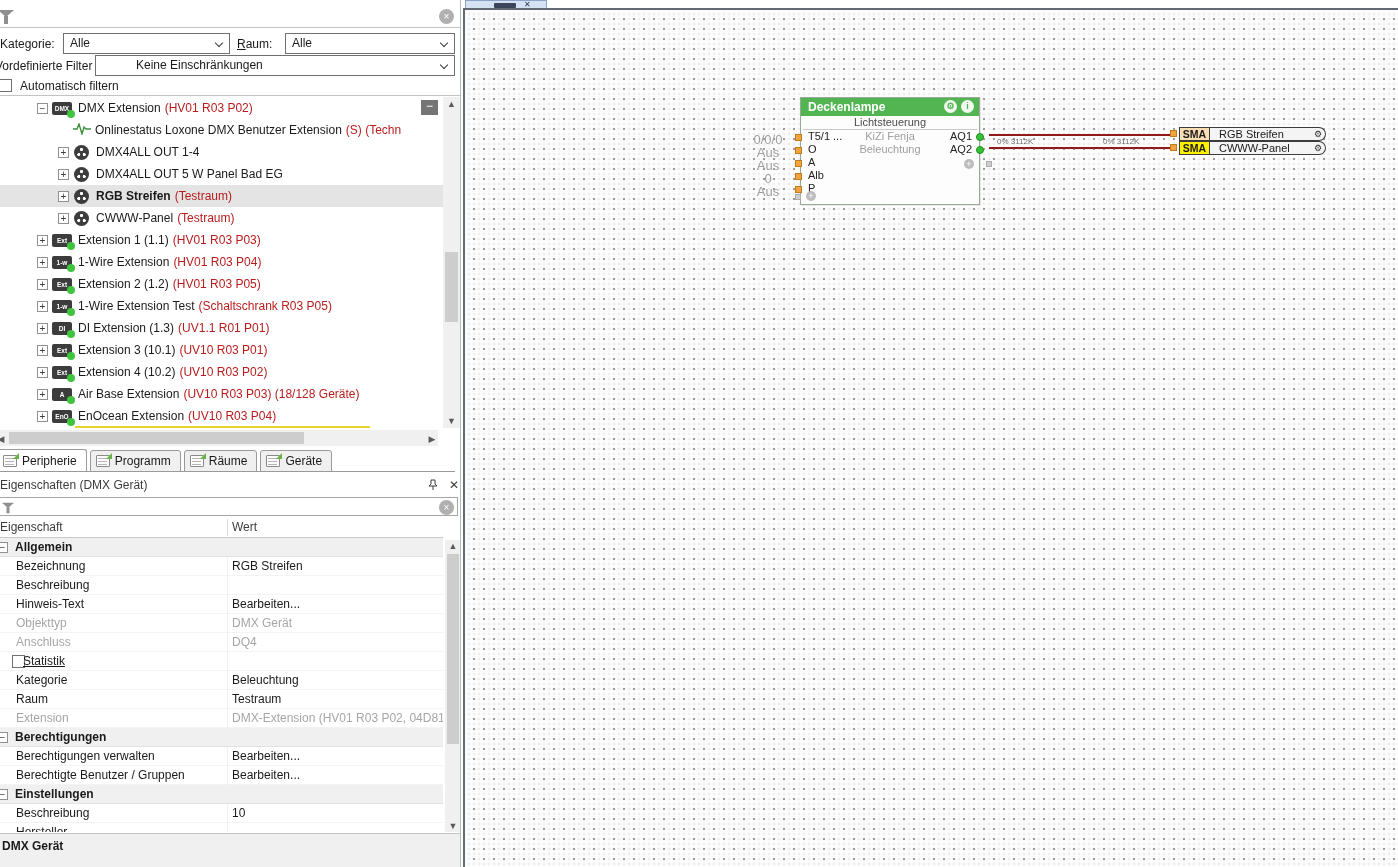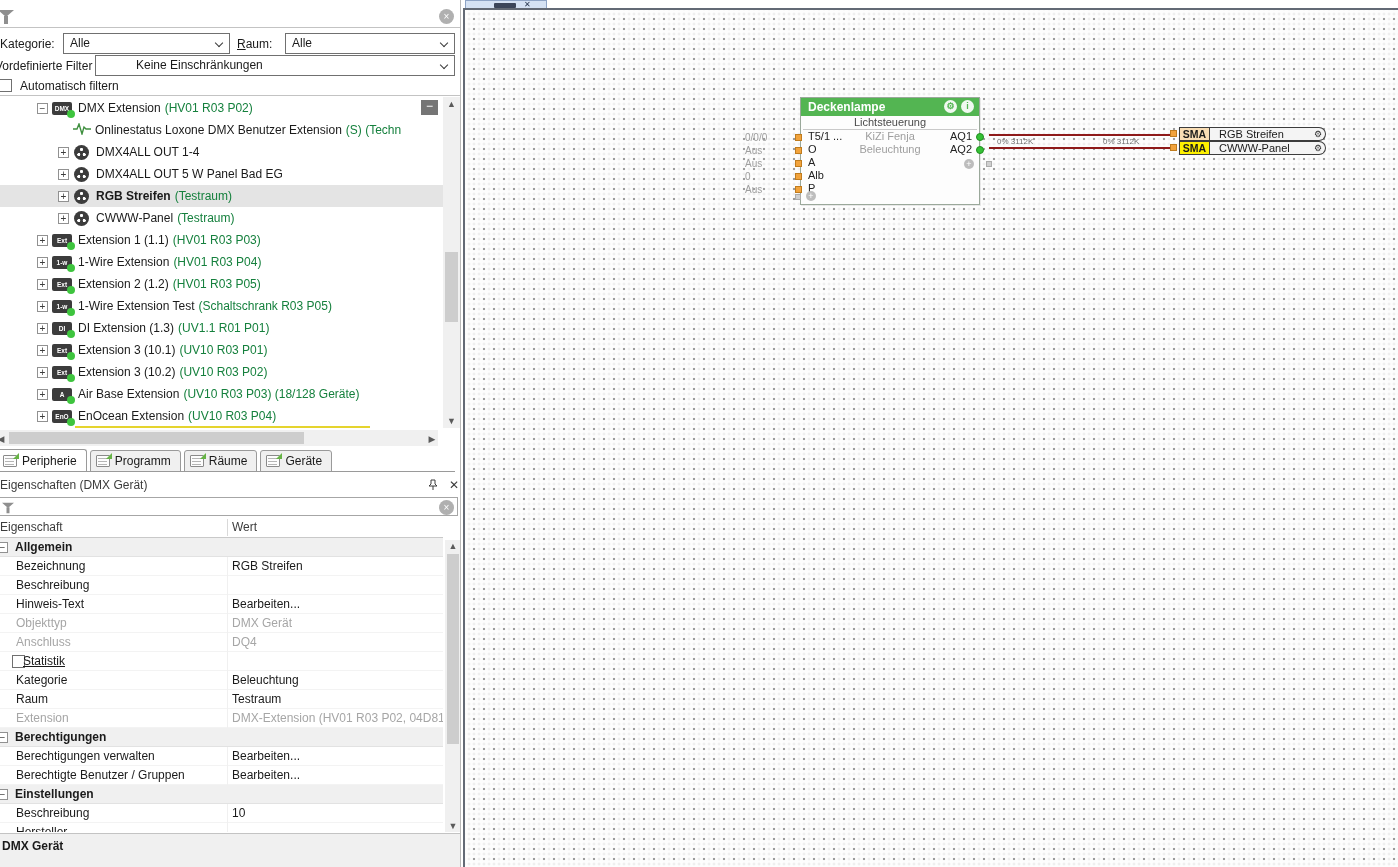--- a/index.html
+++ b/index.html
@@ -38,21 +38,21 @@
     justify-content:center; margin-right:6px; flex:0 0 20px; letter-spacing:0; }
   .badge.gdot:after { content:""; position:absolute; right:-3px; bottom:-3px; width:8px; height:8px;
     border-radius:50%; background:#3ec43e; }
   .devico { width:15px; height:15px; border-radius:50%; margin:0 7px 0 1px; flex:0 0 15px;
     background:
       radial-gradient(circle at 50% 30%, #fff 1.3px, transparent 1.8px),
       radial-gradient(circle at 32% 64%, #fff 1.3px, transparent 1.8px),
       radial-gradient(circle at 68% 64%, #fff 1.3px, transparent 1.8px), #3c3c3c; }
   .waveico { width:18px; margin-right:4px; flex:0 0 18px; }
   .tname { color:#1a1a1a; } .tname.b { font-weight:bold; }
-  .tsuffix { color:#15803d; margin-left:4px; }
+  .tsuffix { color:#b91c1c; margin-left:4px; }
   #collapse-btn { position:absolute; left:426px; top:3px; width:17px; height:15px; background:#757575;
     color:#fff; text-align:center; line-height:13px; font-size:12px; cursor:pointer; }
   .yellow-mark { position:absolute; left:80px; top:329px; width:295px; height:2px; background:#e5d42e; }
 
   
   .sb { position:absolute; background:#f0f0f0; }
   .sb .arr { position:absolute; color:#5a5a5a; font-size:9px; text-align:center; }
   .sb .thumb { position:absolute; background:#cdcdcd; }
   #tree-vsb { left:448px; top:97px; width:17px; height:331px; }
   #tree-hsb { left:0; top:430px; width:443px; height:16px; }
@@ -125,21 +125,21 @@
   .brow { position:absolute; height:13px; line-height:13px; width:100%; }
   .bin { position:absolute; left:7px; color:#222; }
   .bctr { position:absolute; width:100%; text-align:center; color:#9e9e9e; }
   .bout { position:absolute; right:7px; color:#222; }
   .plus-circle { position:absolute; width:10px; height:10px; border-radius:50%; background:#bdbdbd;
     color:#fff; font-size:9px; line-height:10px; text-align:center; cursor:pointer; }
   .conn-in { position:absolute; left:-6px; width:7px; height:7px; background:#f2a33c; border:1px solid #c07c1e; }
   .conn-out { position:absolute; right:-5px; width:8px; height:8px; border-radius:50%;
     background:#35c135; border:1px solid #1f8f1f; }
   .conn-gray { position:absolute; width:6px; height:6px; background:#cfcfcf; border:1px solid #ababab; }
-  .inval { position:absolute; width:46px; text-align:left; color:#9e9e9e; font-size:10px; }
+  .inval { position:absolute; width:46px; text-align:center; color:#9e9e9e; font-size:13px; }
 
   
   .wire { position:absolute; height:2px; background:#8e1a1a; }
   .wire-label { position:absolute; color:#6e6e6e; font-size:8px; }
   .act-row { position:absolute; height:14px; display:flex; align-items:stretch; font-size:11px; }
   .act-conn { width:7px; height:7px; background:#f2a33c; border:1px solid #c07c1e; margin:3px 2px 0 0; }
   .act-tag { width:31px; border:1px solid #3c3c3c; font-weight:bold; text-align:center;
     line-height:12px; font-size:10.5px; }
   .act-pill { position:relative; width:116px; background:#f4f4f4; border:1px solid #3c3c3c; border-left:none;
     border-radius:0 8px 8px 0; padding-left:9px; line-height:12px; }
@@ -242,21 +242,21 @@
       </div>
       <div class="trow" style="padding-left: 42px;">
         <span class="exp">+</span>
         <span class="badge gdot">Ext</span>
         <span class="tname">Extension 3 (10.1)</span>
         <span class="tsuffix">(UV10 R03 P01)</span>
       </div>
       <div class="trow" style="padding-left: 42px;">
         <span class="exp">+</span>
         <span class="badge gdot">Ext</span>
-        <span class="tname">Extension 3 (10.2)</span>
+        <span class="tname">Extension 4 (10.2)</span>
         <span class="tsuffix">(UV10 R03 P02)</span>
       </div>
       <div class="trow" style="padding-left: 42px;">
         <span class="exp">+</span>
         <span class="badge gdot">A</span>
         <span class="tname">Air Base Extension</span>
         <span class="tsuffix">(UV10 R03 P03) (18/128 Geräte)</span>
       </div>
       <div class="trow" style="padding-left: 42px;">
         <span class="exp">+</span>

